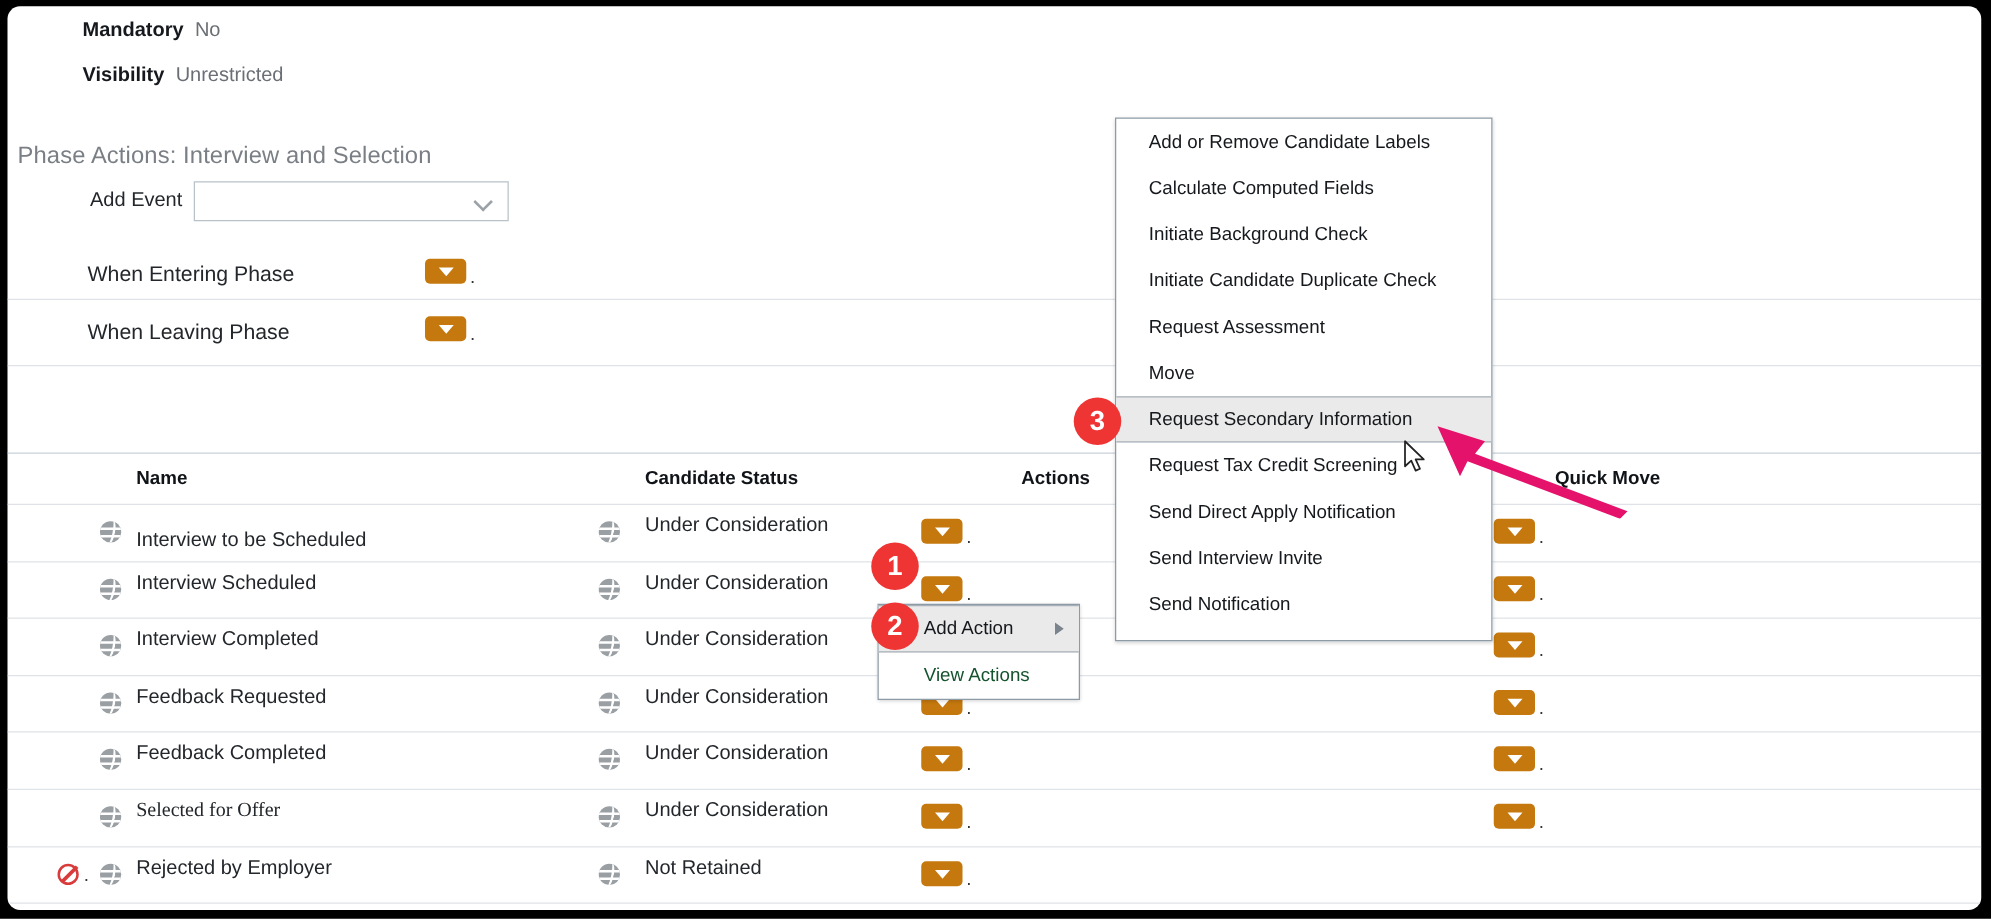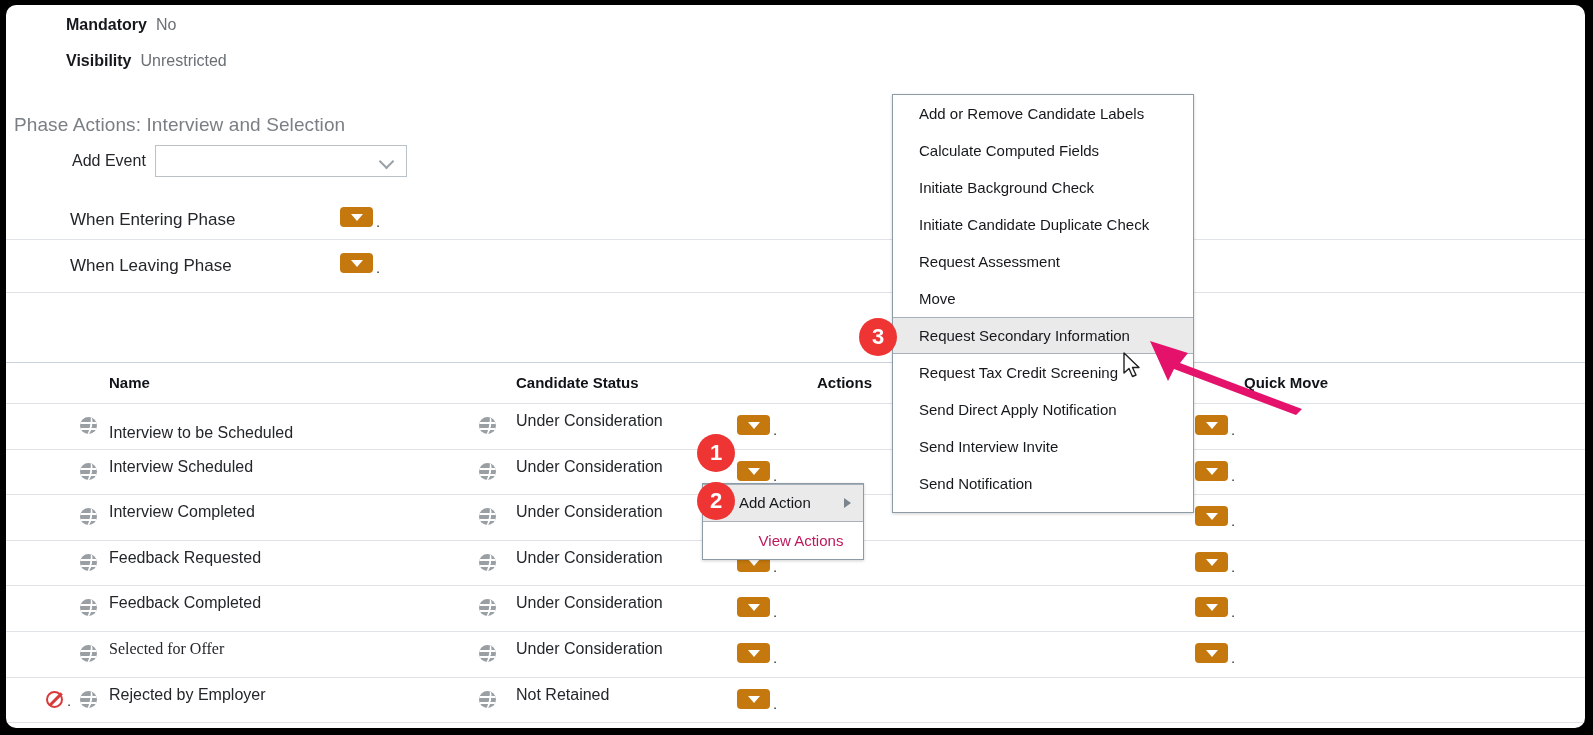--- a/index.html
+++ b/index.html
@@ -154,21 +154,21 @@
     font-size:15px;
     color:#15181c;
     white-space:nowrap;
     box-sizing:border-box;
   }
   .menu-item.hi{
     background:#eaeaea;
     border-top:1px solid #a7b0b8;
     border-bottom:1px solid #a7b0b8;
   }
-  .menu-item.dis{color:#be185d;text-align:center;}
+  .menu-item.dis{color:#14532d;}
   .subarrow{
     position:absolute;right:12px;top:50%;
     margin-top:-5px;
     width:0;height:0;
     border-top:5px solid transparent;
     border-bottom:5px solid transparent;
     border-left:7px solid #7b848c;
   }
 
   

